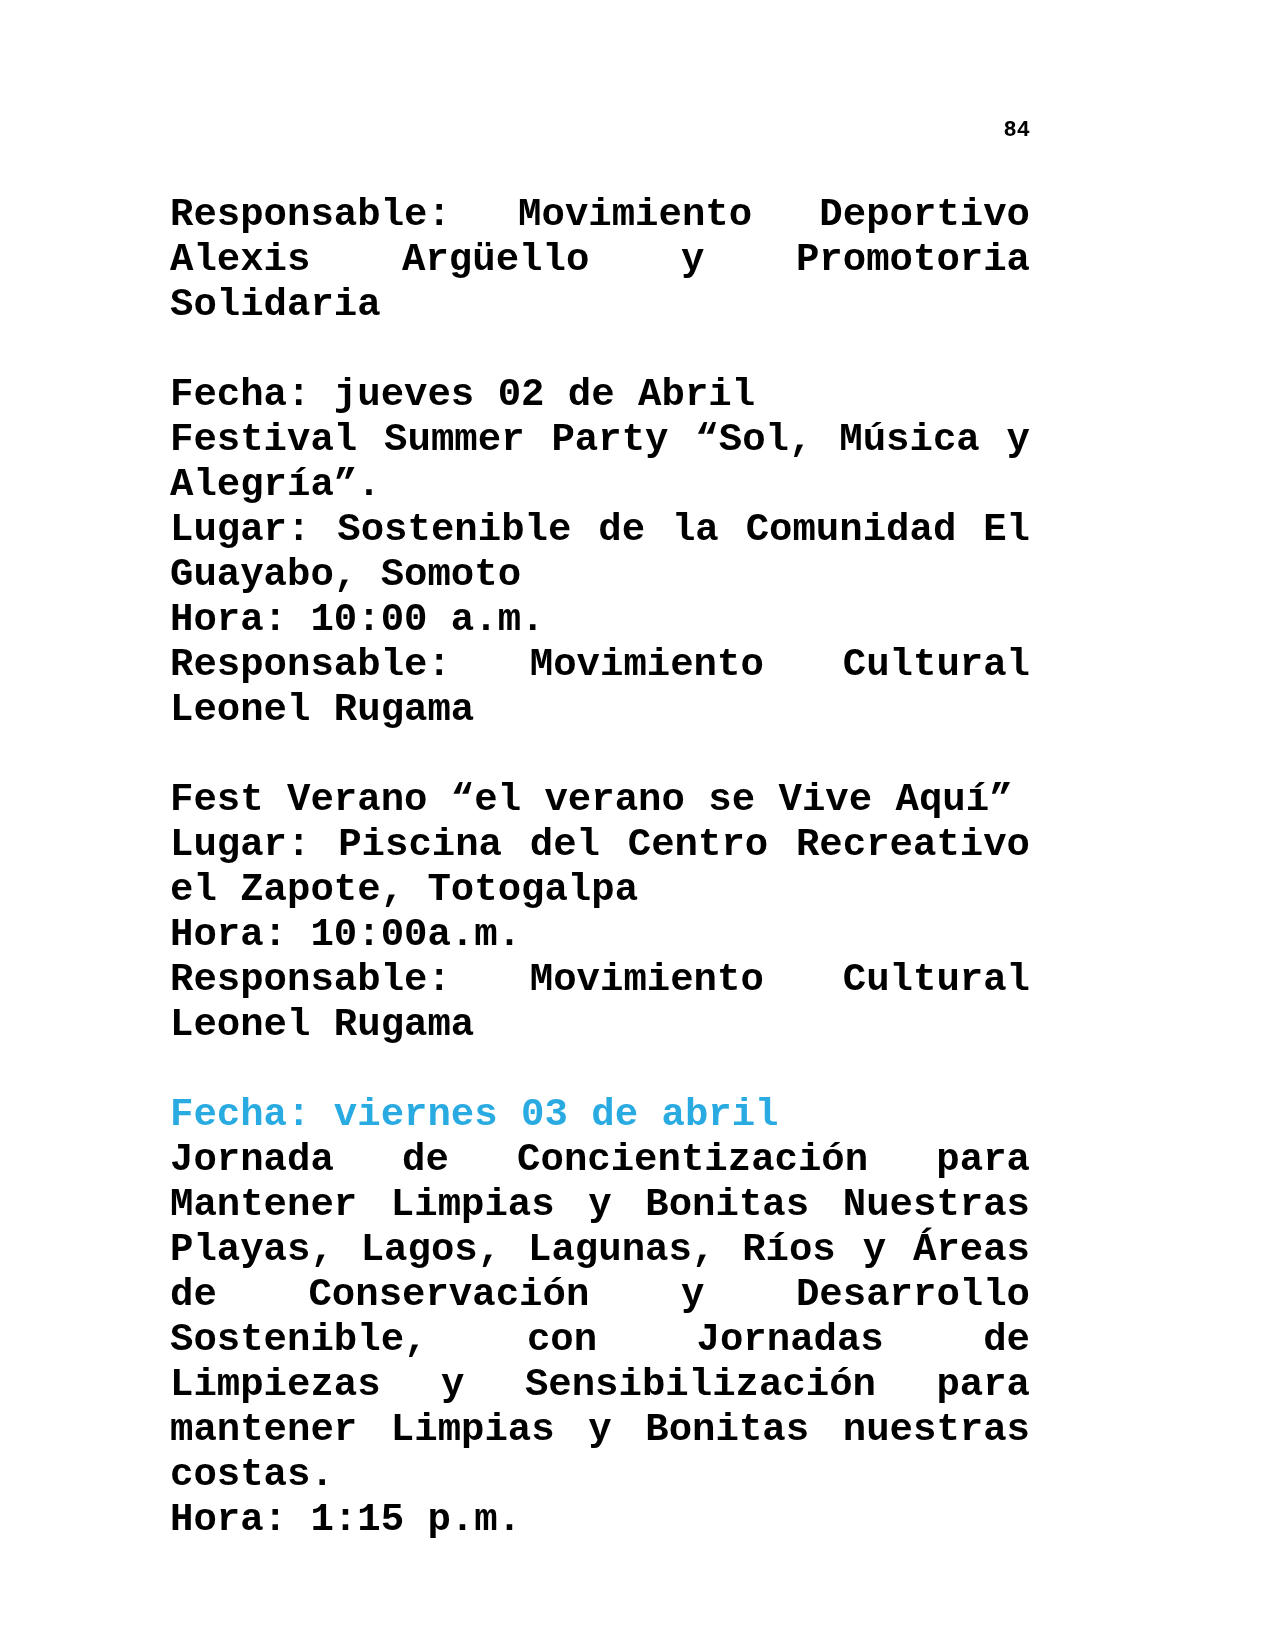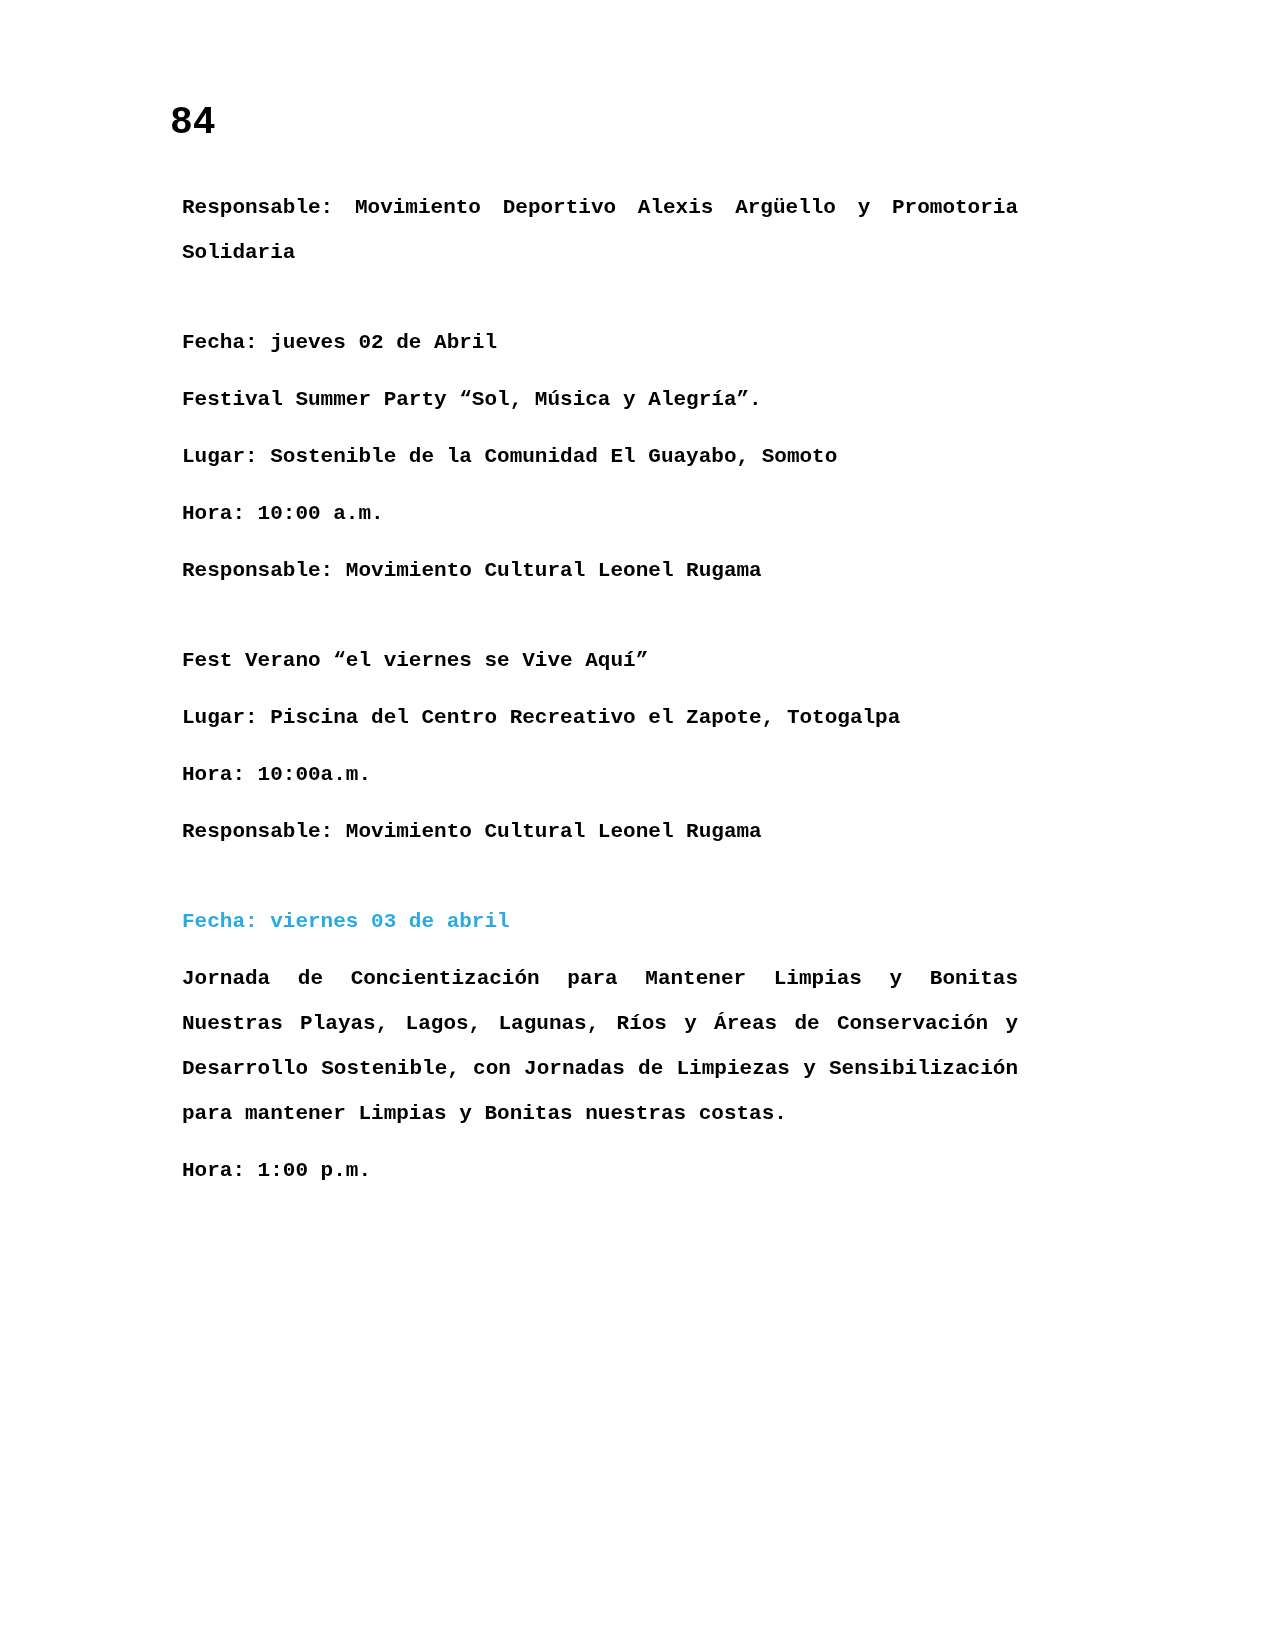--- a/index.html
+++ b/index.html
@@ -17,31 +17,31 @@
     font-family: "Liberation Mono", "DejaVu Sans Mono", monospace;
     font-weight: bold;
     color: var(--text, #000000);
     overflow: hidden;
   }
   .content {
     width: 860px;
   }
   .page-number {
     width: 860px;
-    margin: 0 0 40px 0;
-    font-size: 38px;
+    margin: 8px 0 40px 0;
+    font-size: 22px;
     line-height: 45px;
-    text-align: left;
+    text-align: right;
   }
   .section {
     margin: 0 0 45px 0;
   }
   .para {
-    margin: 12px;
-    font-size: 21px;
+    margin: 0;
+    font-size: 39px;
     line-height: 45px;
     text-align: justify;
     text-justify: inter-word;
   }
   .cyan {
     color: var(--cyan, #29ABE2);
   }
 </style>
 </head>
 <body>
@@ -58,26 +58,26 @@
 
     <div class="section">
       <p class="para">Fecha: jueves 02 de Abril</p>
       <p class="para">Festival Summer Party “Sol, Música y Alegría”.</p>
       <p class="para">Lugar: Sostenible de la Comunidad El Guayabo, Somoto</p>
       <p class="para">Hora: 10:00 a.m.</p>
       <p class="para">Responsable: Movimiento Cultural Leonel Rugama</p>
     </div>
 
     <div class="section">
-      <p class="para">Fest Verano “el viernes se Vive Aquí”</p>
+      <p class="para">Fest Verano “el verano se Vive Aquí”</p>
       <p class="para">Lugar: Piscina del Centro Recreativo el Zapote, Totogalpa</p>
       <p class="para">Hora: 10:00a.m.</p>
       <p class="para">Responsable: Movimiento Cultural Leonel Rugama</p>
     </div>
 
     <div class="section">
       <p class="para cyan">Fecha: viernes 03 de abril</p>
       <p class="para">Jornada de Concientización para Mantener Limpias y Bonitas Nuestras Playas, Lagos, Lagunas, Ríos y Áreas de Conservación y Desarrollo Sostenible, con Jornadas de Limpiezas y Sensibilización para mantener Limpias y Bonitas nuestras costas.</p>
-      <p class="para">Hora: 1:00 p.m.</p>
+      <p class="para">Hora: 1:15 p.m.</p>
     </div>
 
   </div>
 </div>
 
 </body></html>

